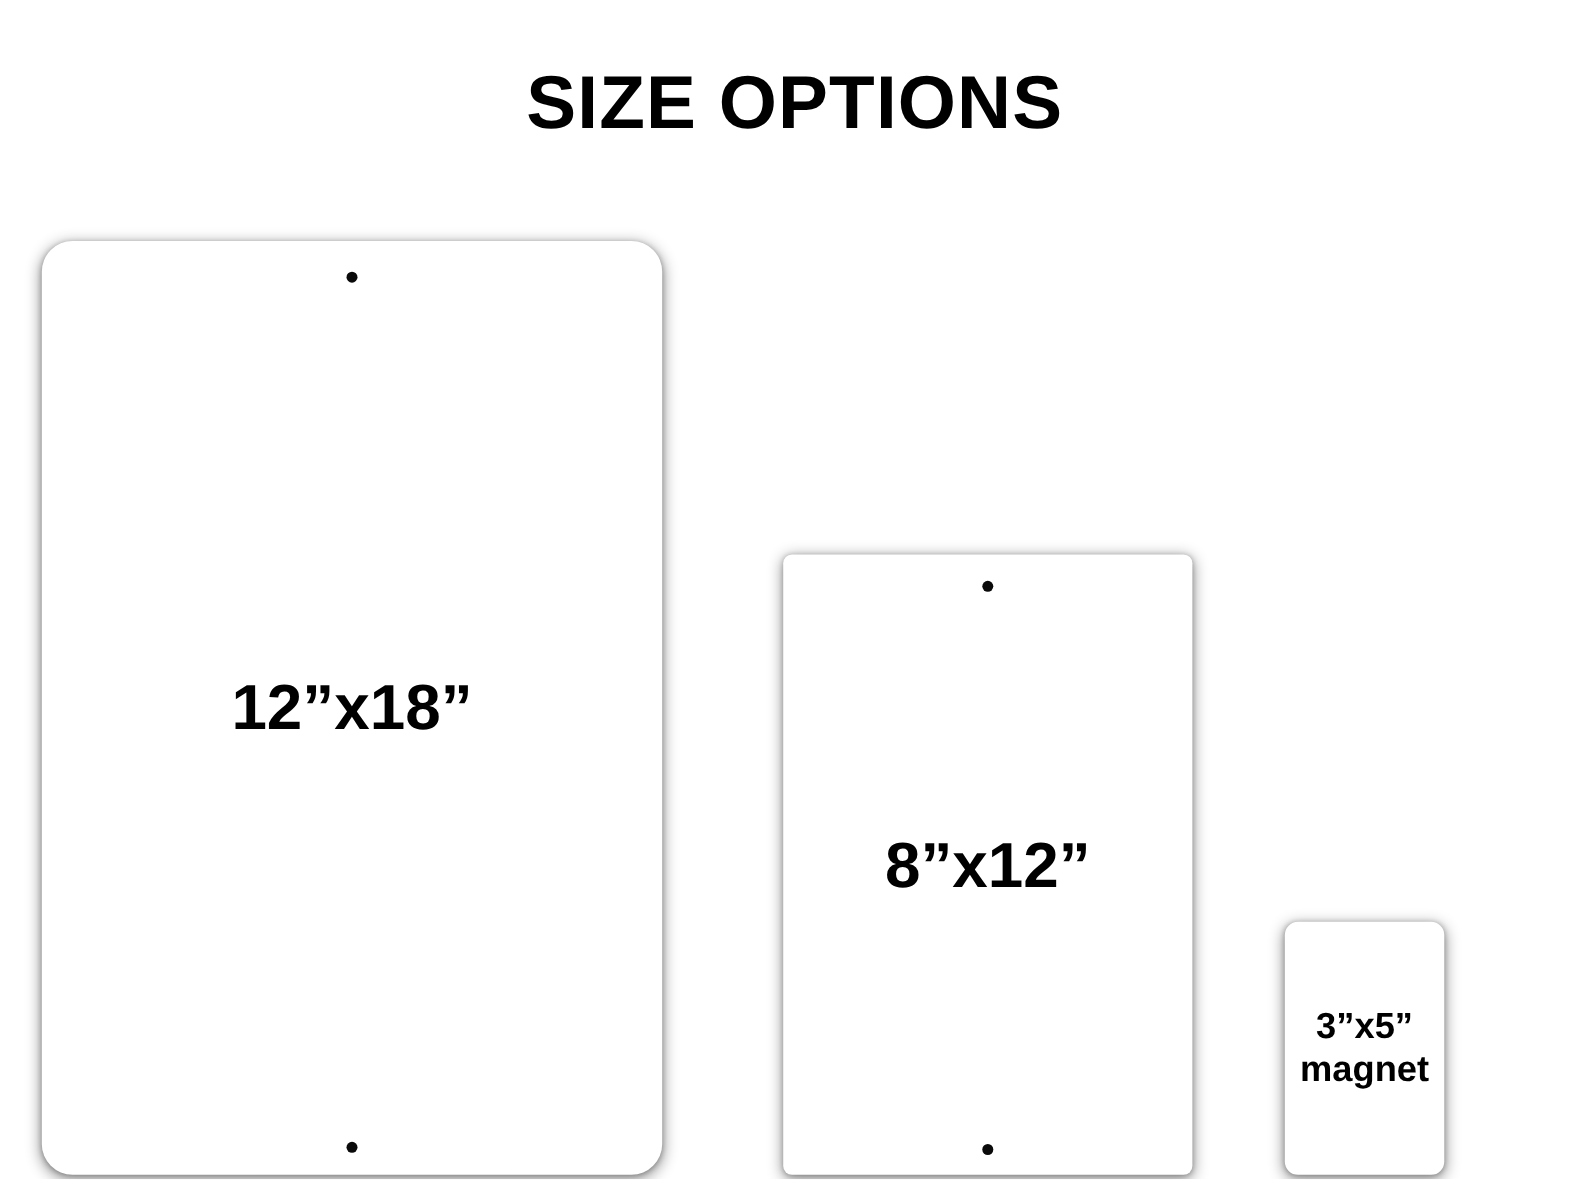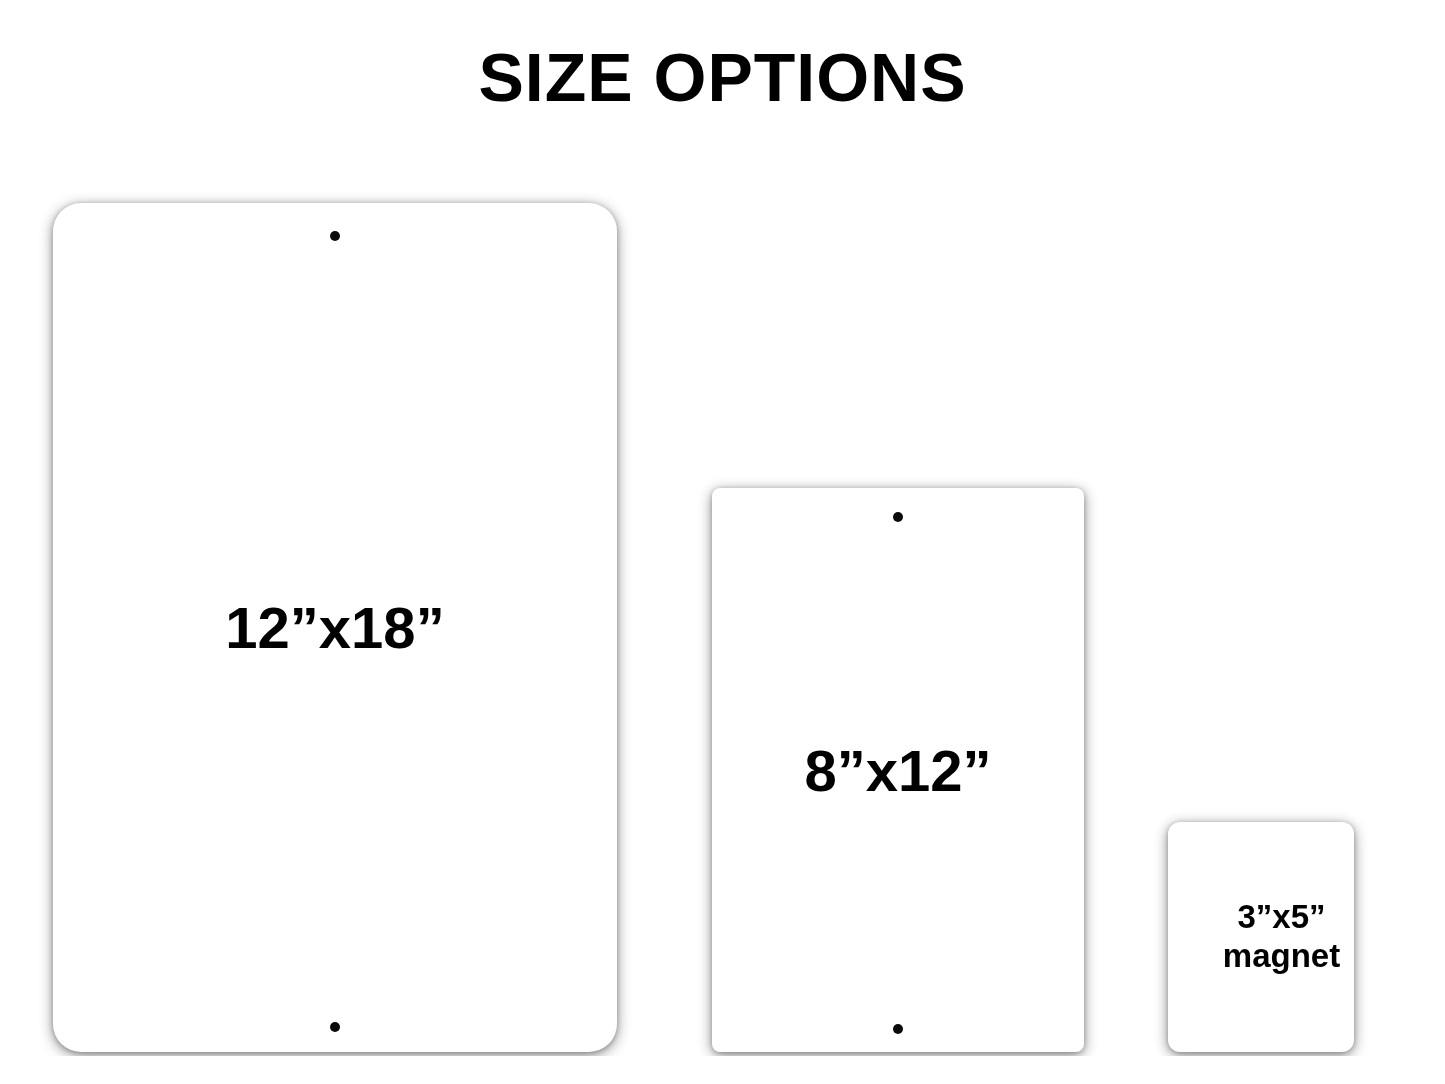--- a/index.html
+++ b/index.html
@@ -7,20 +7,21 @@
     padding: 0;
     background: #ffffff;
     font-family: "Liberation Sans", sans-serif;
   }
   .canvas {
     position: relative;
     width: 1445px;
     height: 1056px;
     background: #ffffff;
     overflow: hidden;
+    margin-top: 16px;
   }
   .title {
     position: absolute;
     top: 38px;
     left: 0;
     width: 100%;
     margin: 0;
     text-align: center;
     font-size: 68px;
     font-weight: bold;
@@ -28,23 +29,23 @@
     color: #000000;
   }
   .panel {
     position: absolute;
     background: #ffffff;
     box-shadow: 0 3px 14px rgba(0,0,0,0.45), 0 1px 5px rgba(0,0,0,0.22);
     display: flex;
     align-items: center;
     justify-content: center;
   }
-  .panel-large  { left: 53px;  top: 203px; width: 564px; height: 849px; border-radius: 28px; text-align: center; }
+  .panel-large  { left: 38px;  top: 203px; width: 564px; height: 849px; border-radius: 28px; text-align: center; }
   .panel-medium { left: 712px; top: 488px; width: 372px; height: 564px; border-radius: 8px; }
-  .panel-magnet { left: 1168px; top: 822px; width: 145px; height: 230px; border-radius: 12px; padding-left: 41px; }
+  .panel-magnet { left: 1168px; top: 822px; width: 145px; height: 230px; border-radius: 12px; }
   .hole {
     position: absolute;
     left: 50%;
     transform: translateX(-50%);
     width: 10px;
     height: 10px;
     border-radius: 50%;
     background: #0a0a0a;
   }
   .panel-large  .hole-top    { top: 28px; }

